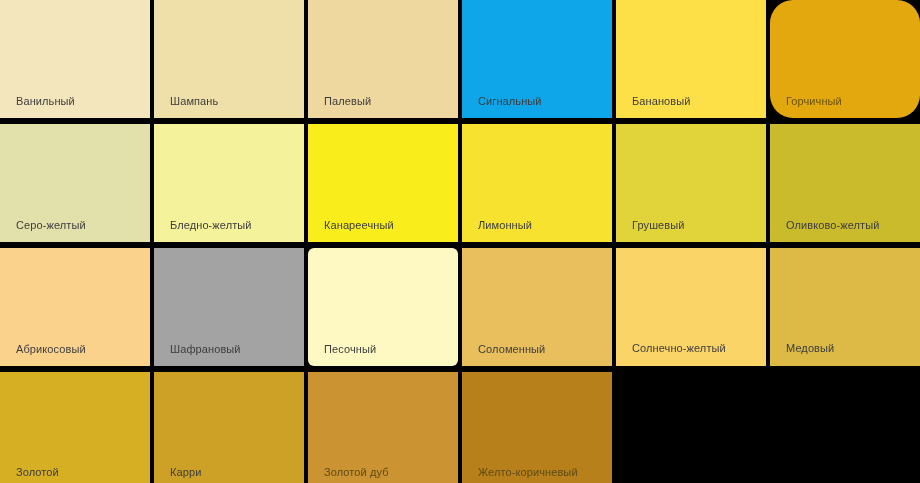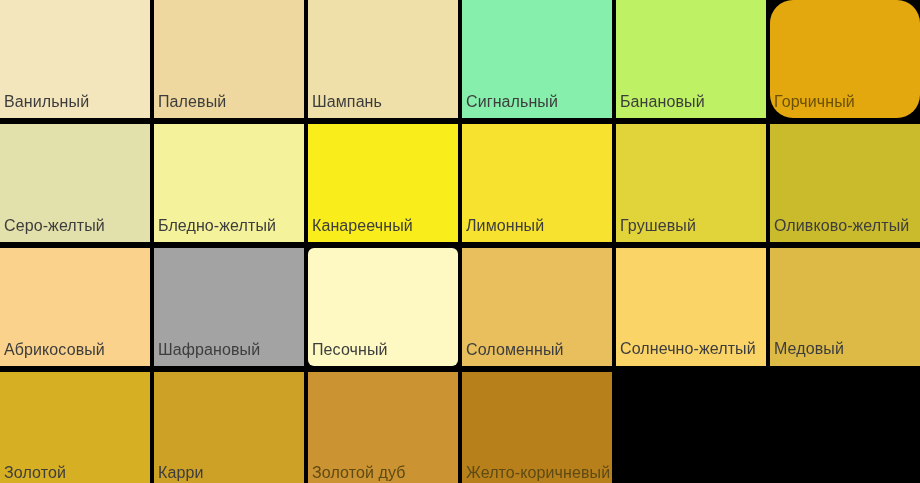--- a/index.html
+++ b/index.html
@@ -25,49 +25,49 @@
     margin: 0;
     padding: 0;
   }
   .swatch {
     position: relative;
     overflow: hidden;
     box-sizing: border-box;
   }
   .swatch-label {
     position: absolute;
-    left: 4px;
+    left: 16px;
     bottom: 10px;
-    font-size: 16px;
+    font-size: 11px;
     line-height: 13px;
     letter-spacing: 0.1px;
     white-space: nowrap;
     font-family: "Liberation Sans", "DejaVu Sans", sans-serif;
   }
   .swatch.row4 .swatch-label {
     bottom: 11px;
   }
 </style>
 </head>
 <body>
 
 <div id="palette-grid">
     <div class="swatch row1" style="background-color: rgb(243, 229, 188);">
       <span class="swatch-label" style="color: rgb(61, 61, 61);">Ванильный</span>
     </div>
+    <div class="swatch row1" style="background-color: rgb(239, 223, 168);">
+      <span class="swatch-label" style="color: rgb(61, 61, 61);">Шампань</span>
+    </div>
     <div class="swatch row1" style="background-color: rgb(238, 216, 159);">
       <span class="swatch-label" style="color: rgb(61, 61, 61);">Палевый</span>
     </div>
-    <div class="swatch row1" style="background-color: rgb(239, 223, 168);">
-      <span class="swatch-label" style="color: rgb(61, 61, 61);">Шампань</span>
-    </div>
-    <div class="swatch row1" style="background-color: #86efac;">
+    <div class="swatch row1" style="background-color: #0ea5e9;">
       <span class="swatch-label" style="color: rgb(61, 61, 61);">Сигнальный</span>
     </div>
-    <div class="swatch row1" style="background-color: #bef264; text-align: right;">
+    <div class="swatch row1" style="background-color: #fde047; text-align: right;">
       <span class="swatch-label" style="color: rgb(61, 61, 61);">Банановый</span>
     </div>
     <div class="swatch row1" style="background-color: rgb(227, 168, 13); border-radius: 23px;">
       <span class="swatch-label" style="color: rgb(107, 80, 8);">Горчичный</span>
     </div>
     <div class="swatch row2" style="background-color: rgb(226, 224, 171);">
       <span class="swatch-label" style="color: rgb(61, 61, 61);">Серо-желтый</span>
     </div>
     <div class="swatch row2" style="background-color: rgb(244, 242, 154); padding-left: 44px;">
       <span class="swatch-label" style="color: rgb(61, 61, 61);">Бледно-желтый</span>

